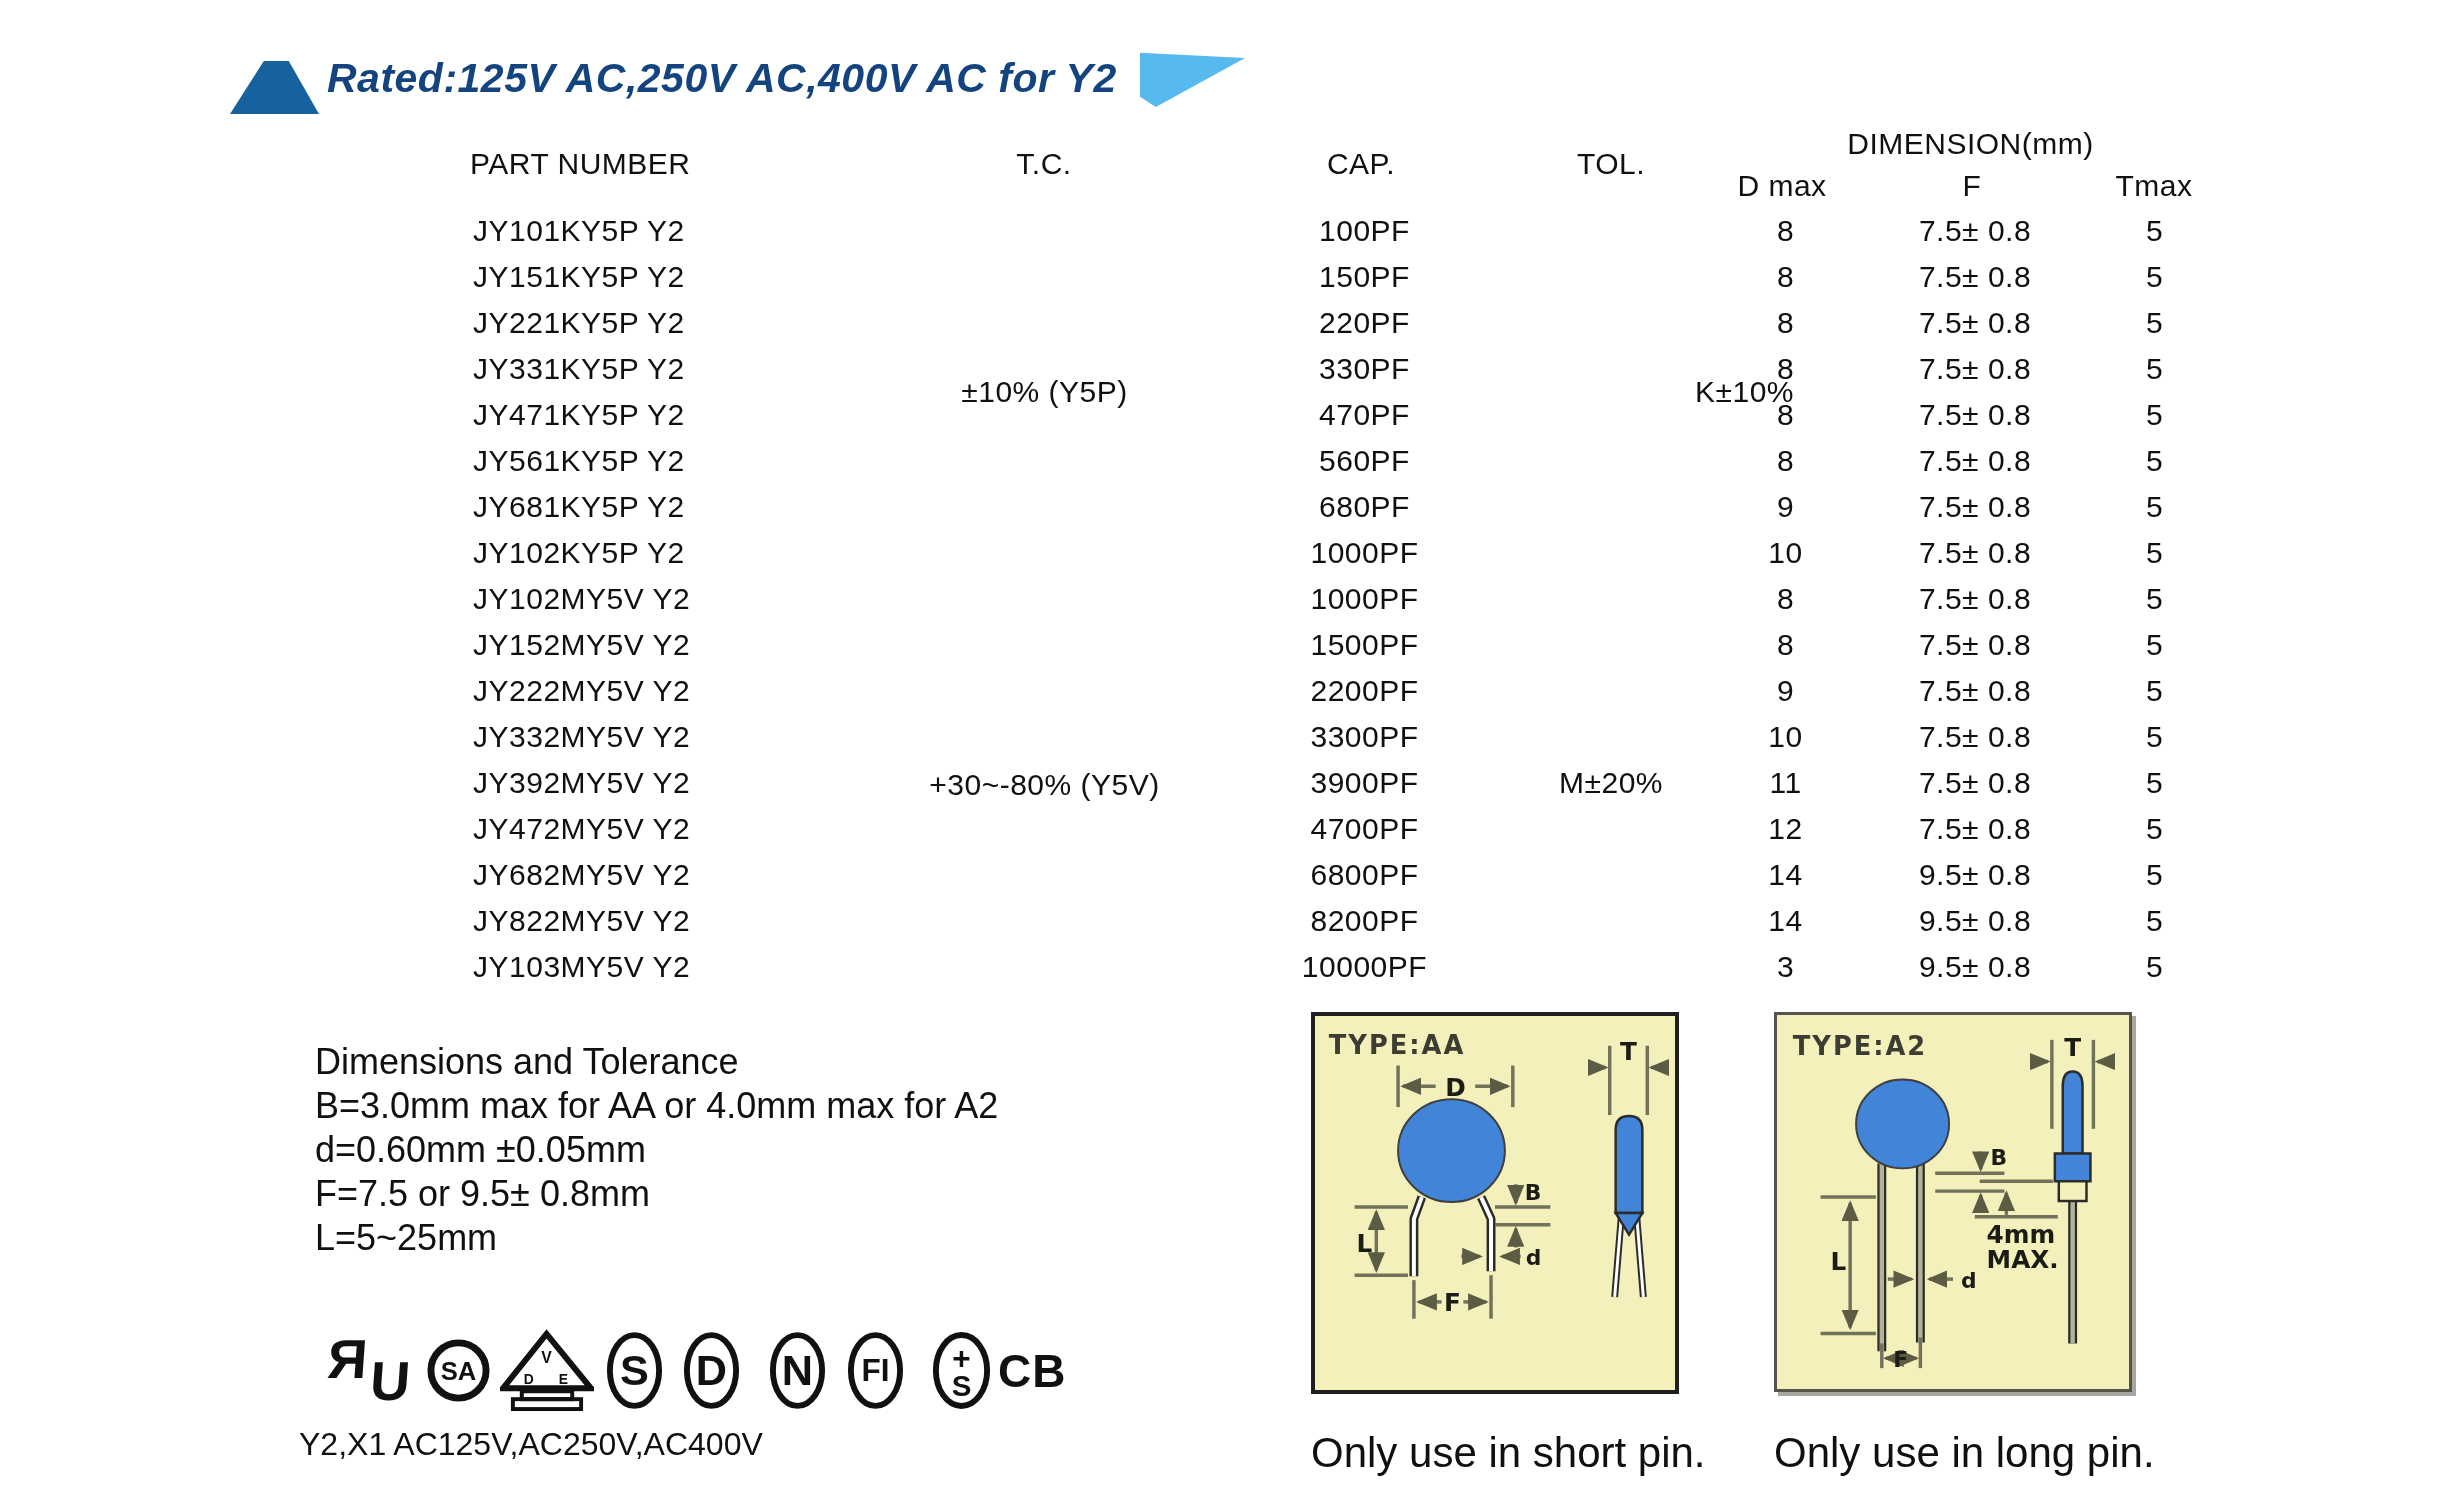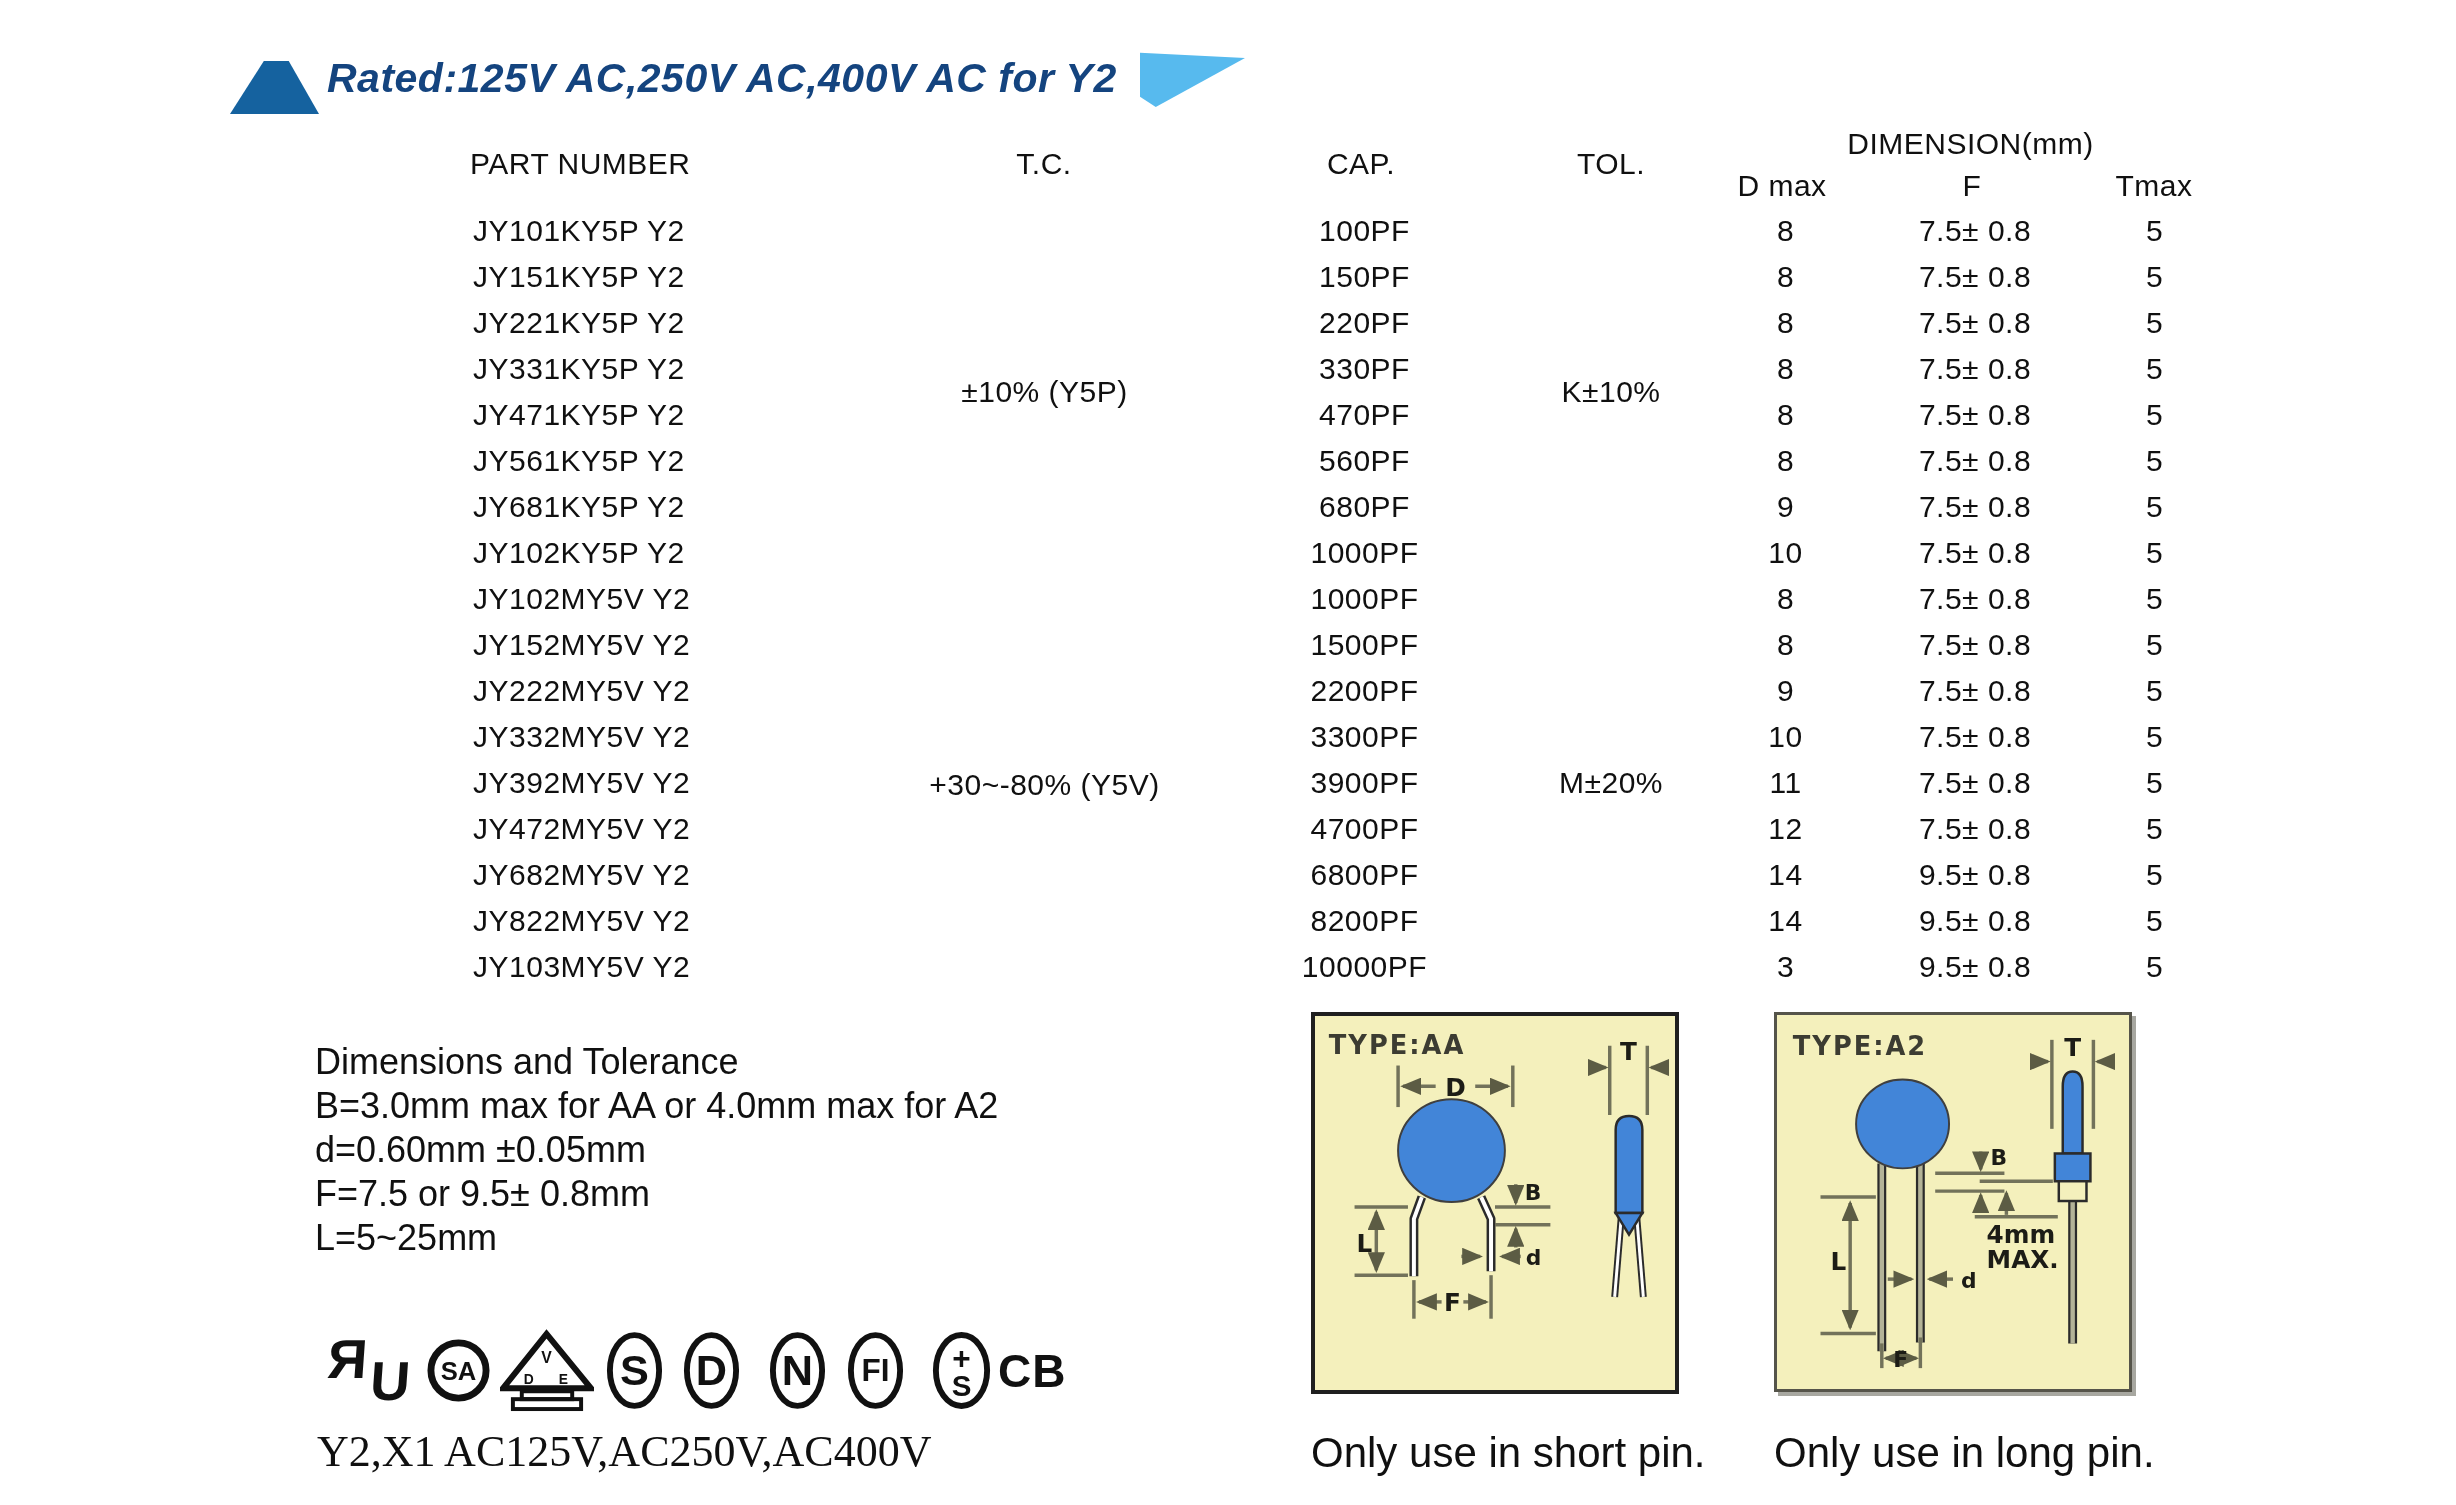--- a/index.html
+++ b/index.html
@@ -49,21 +49,21 @@
            fill:#3c3c32; letter-spacing:2px; }
   .lead-dark  { stroke:#2b2b2b; stroke-width:9; fill:none; stroke-linejoin:round; }
   .lead-white { stroke:#ffffff; stroke-width:4; fill:none; stroke-linejoin:round; }
   .lead-gray  { stroke:#b3b398; stroke-width:4.5; fill:none; stroke-linejoin:round; }
   .leg-dark   { stroke:#2b2b2b; stroke-width:7; fill:none; }
   .leg-white  { stroke:#ffffff; stroke-width:3; fill:none; }
   .disc { fill:#4285d8; stroke:#3f3f3f; stroke-width:2; }
   .blue-body { fill:#4285d8; stroke:#2b2b2b; stroke-width:2.5; }
 
   .caption { position:absolute; font-size:42px; white-space:nowrap; text-align:left; }
-  .approvals { position:absolute; left:317px; top:1426px; font-size:44px; white-space:nowrap;font-family:Liberation Serif, serif; }
+  .approvals { position:absolute; left:299px; top:1426px; font-size:32px; white-space:nowrap; }
 </style>
 </head>
 <body>
 
 <div class="page">
 
   <div class="trap"></div>
   <div class="title">Rated:125V AC,250V AC,400V AC for Y2</div>
   <div class="flag"></div>
 
@@ -172,21 +172,21 @@
       <div class="cell">5</div>
       <div class="cell">5</div>
       <div class="cell">5</div>
       <div class="cell">5</div>
       <div class="cell">5</div>
       <div class="cell">5</div>
     </div>
 
   <div class="grp" style="left:896px;  top:370px; width:297px;">±10% (Y5P)</div>
   <div class="grp" style="left:896px;  top:763px; width:297px;">+30~-80% (Y5V)</div>
-  <div class="grp" style="left:1512px; top:370px; width:198px;">K±10%</div>
+  <div class="grp" style="left:1596px; top:370px; width:198px;text-align:right;">K±10%</div>
   <div class="grp" style="left:1512px; top:761px; width:198px;">M±20%</div>
 
   <div class="notes">
 
   <div class="note-line">Dimensions and Tolerance</div>
       <div class="note-line">B=3.0mm max for AA or 4.0mm max for A2</div>
       <div class="note-line">d=0.60mm ±0.05mm</div>
       <div class="note-line">F=7.5 or 9.5± 0.8mm</div>
       <div class="note-line">L=5~25mm</div>
     </div>

